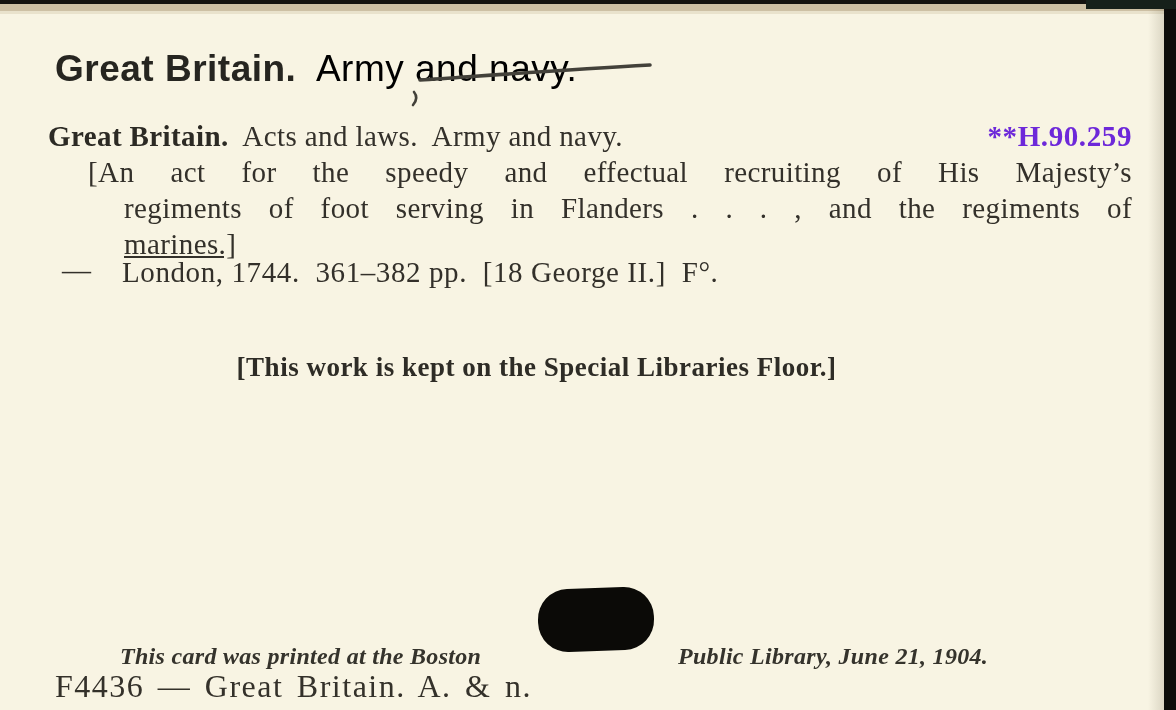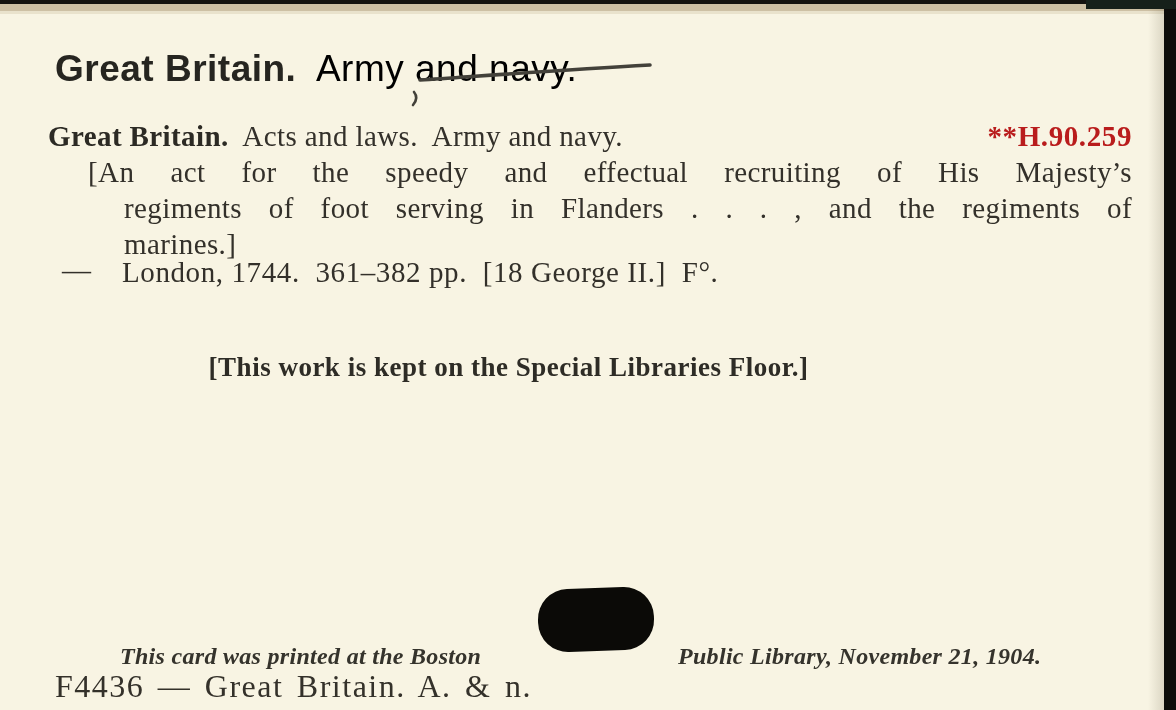--- a/index.html
+++ b/index.html
@@ -43,38 +43,38 @@
   .strike-svg { position: absolute; left: 0; top: 0; pointer-events: none; }
 
   
   .entry {
     position: absolute; left: 48px; top: 120px; width: 1084px;
     font-size: 29px; letter-spacing: 0.4px;
     display: flex; justify-content: space-between; align-items: baseline;
   }
   .entry .author { font-weight: 700; color: #2c2a24; }
   .entry .rest { white-space: pre-wrap; margin-top: 21px; }
-  .entry .call { font-weight: 700; color: #b91c1c; letter-spacing: 0.6px; margin-left: 30px; }
+  .entry .call { font-weight: 700; color: #6d28d9; letter-spacing: 0.6px; margin-left: 30px; }
 
   .tline { position: absolute; font-size: 29px; letter-spacing: 0.4px; }
   .just { text-align: justify; text-align-last: justify; }
   .l1 { left: 88px;  top: 156px; width: 1044px; }
   .l2 { left: 124px; top: 192px; width: 1008px; }
-  .l3 { left: 124px; top: 228px; width: 1008px; }
+  .l3 { left: 124px; top: 228px; width: 1008px; text-decoration: underline; }
 
   .imprint-dash { position: absolute; left: 62px; top: 254px; font-size: 29px; }
   .imprint-text {
     position: absolute; left: 122px; top: 256px; width: 1000px;
     font-size: 29px; letter-spacing: 0.6px; white-space: pre-wrap;
   }
 
   .note {
     position: absolute; left: 0; top: 352px; width: 1017px;
     text-align: center; font-weight: 700; font-size: 27px;
-    letter-spacing: 0.5px; color: #2e2c26;
+    letter-spacing: 0.5px; color: #2e2c26; padding-left: 28px;
   }
 
   .blob {
     position: absolute; left: 538px; top: 588px; width: 116px; height: 63px;
     background: #0b0a07; border-radius: 30px; transform: rotate(-2deg);
   }
 
   .footer-left, .footer-right {
     position: absolute; top: 643px;
     font-style: italic; font-weight: 700; font-size: 24px;
@@ -116,17 +116,17 @@
   <div class="tline l3">marines.]</div>
 
   <div class="imprint-dash">—</div>
   <div class="imprint-text">London, 1744.  361–382 pp.  [18 George II.]  F°.</div>
 
   <div class="note">[This work is kept on the Special Libraries Floor.]</div>
 
   <div class="blob"></div>
 
   <div class="footer-left">This card was printed at the Boston</div>
-  <div class="footer-right">Public Library, November 21, 1904.</div>
+  <div class="footer-right">Public Library, June 21, 1904.</div>
 
   <div class="bottom-line">F4436 — Great Britain. A. &amp; n.</div>
 
 </div>
 
 </body></html>

